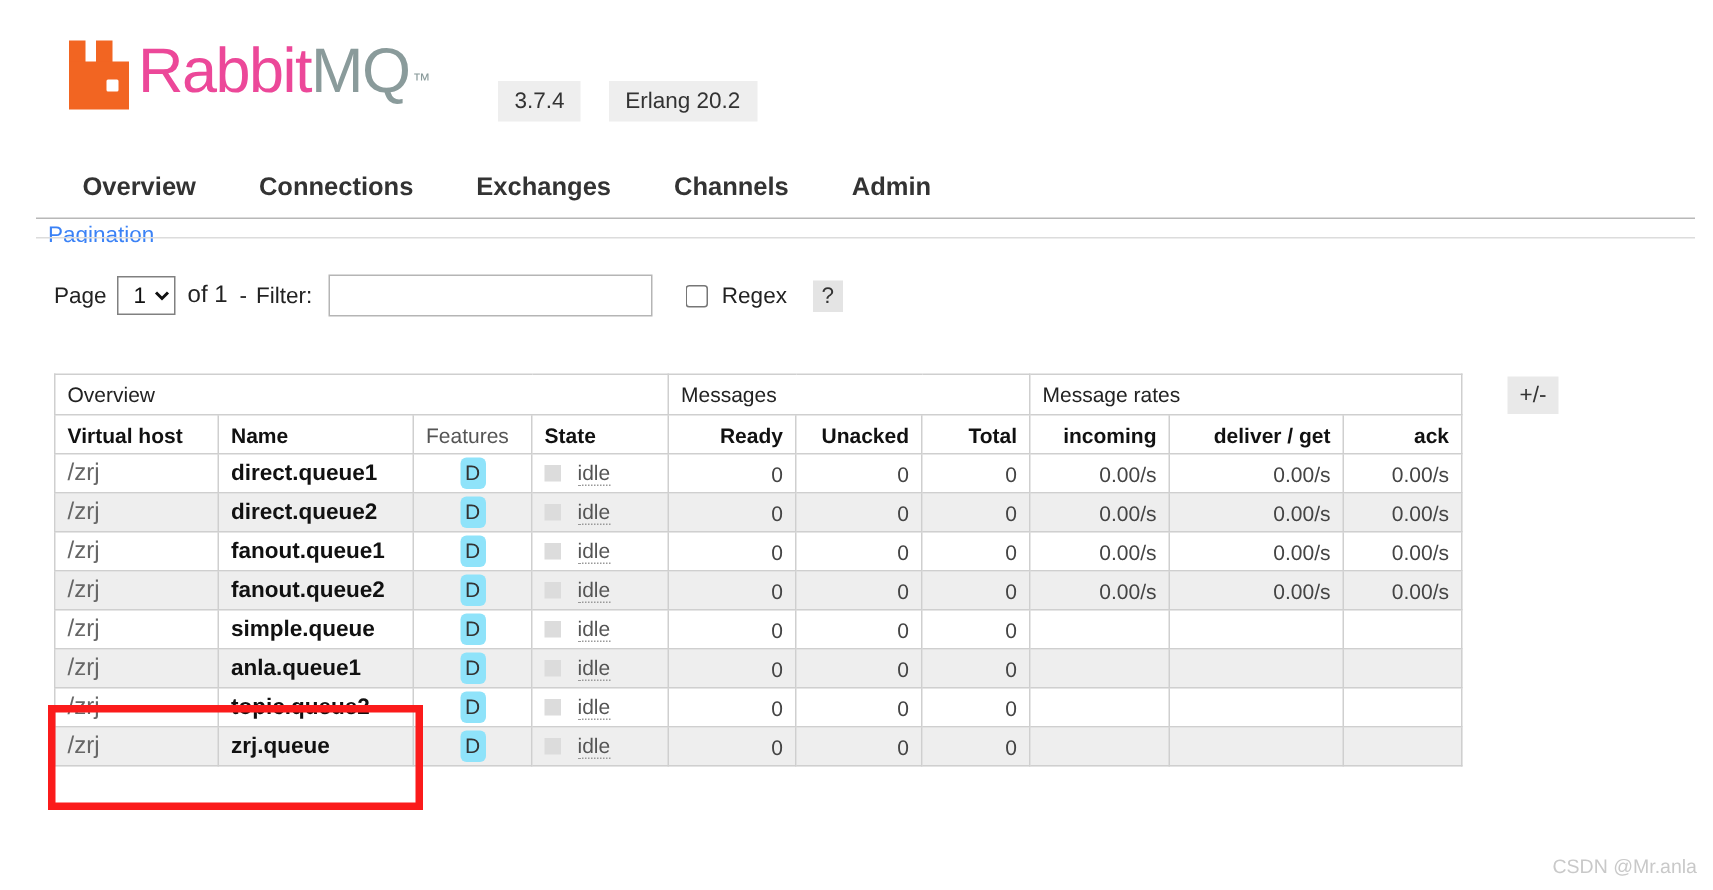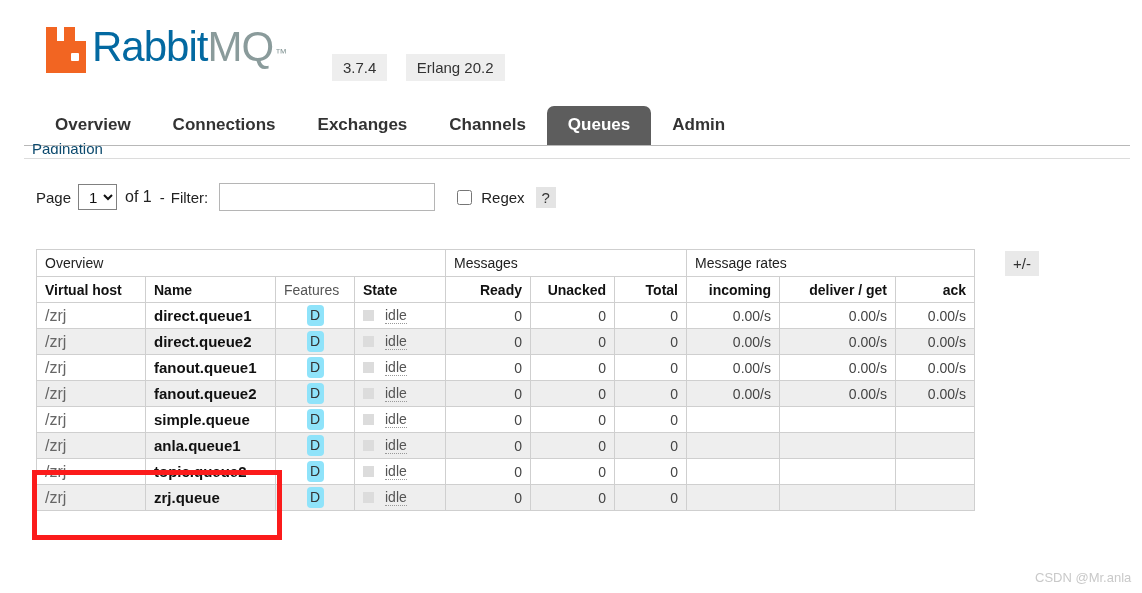--- a/index.html
+++ b/index.html
@@ -55,21 +55,21 @@
     left: 27px; top: 26px;
     width: 8px; height: 8px;
     background: #ffffff;
     border-radius: 1px;
   }
   .logo-word {
     font-size: 42px;
     letter-spacing: -1px;
     line-height: 46px;
   }
-  .logo-rabbit { color: #0369a1; text-align: right; }
+  .logo-rabbit { color: #ec4899; text-align: right; }
   .logo-mq { color: #8a9b9b; }
   .logo-tm {
     color: #8a9b9b;
     font-size: 12px;
     vertical-align: 4px;
     margin-left: 2px;
   }
   .version-badge {
     display: inline-block;
     background: #eeeeee;
@@ -117,23 +117,23 @@
     position: absolute;
     left: 24px; top: 145px;
     width: 1106px;
     height: 1px;
     background: #b8b8b8;
   }
 
   
   #pagination-heading {
     position: absolute;
-    left: 32px; top: 140px;
-    font-size: 15px;
-    color: #0c4a6e;
+    left: 32px; top: 148px;
+    font-size: 15px;
+    color: #3b82f6;
     height: 14px;
     overflow: hidden;
     line-height: 17px;
   }
   #pagination-rule {
     position: absolute;
     left: 24px; top: 158px;
     width: 1106px;
     height: 1px;
     background: #dcdcdc;
@@ -169,21 +169,21 @@
     font-size: 14px;
     padding: 2px 4px;
     color: #111;
   }
   #regex-check {
     width: 15px; height: 15px;
     margin-left: 22px;
     margin-right: 9px;
     cursor: pointer;
   }
-  #regex-label { margin-right: 11px; }
+  #regex-label { margin-right: 17px; }
   #help-btn {
     background: #e4e4e4;
     color: #333333;
     font-size: 15px;
     padding: 1px 6px;
     cursor: pointer;
     line-height: 19px;
   }
 
   
@@ -335,21 +335,20 @@
     <span class="version-badge">Erlang 20.2</span>
   </div>
 </div>
 
 <div id="tabbar">
   <div id="tabs">
     <div class="tab">Overview</div>
     <div class="tab">Connections</div>
     <div class="tab">Exchanges</div>
     <div class="tab">Channels</div>
-    <div class="tab active">Queues</div>
     <div class="tab">Admin</div>
   </div>
 </div>
 <div id="tab-underline"></div>
 
 <div id="pagination-heading">Pagination</div>
 <div id="pagination-rule"></div>
 
 <div id="filter-row">
   <span class="lbl">Page</span>

